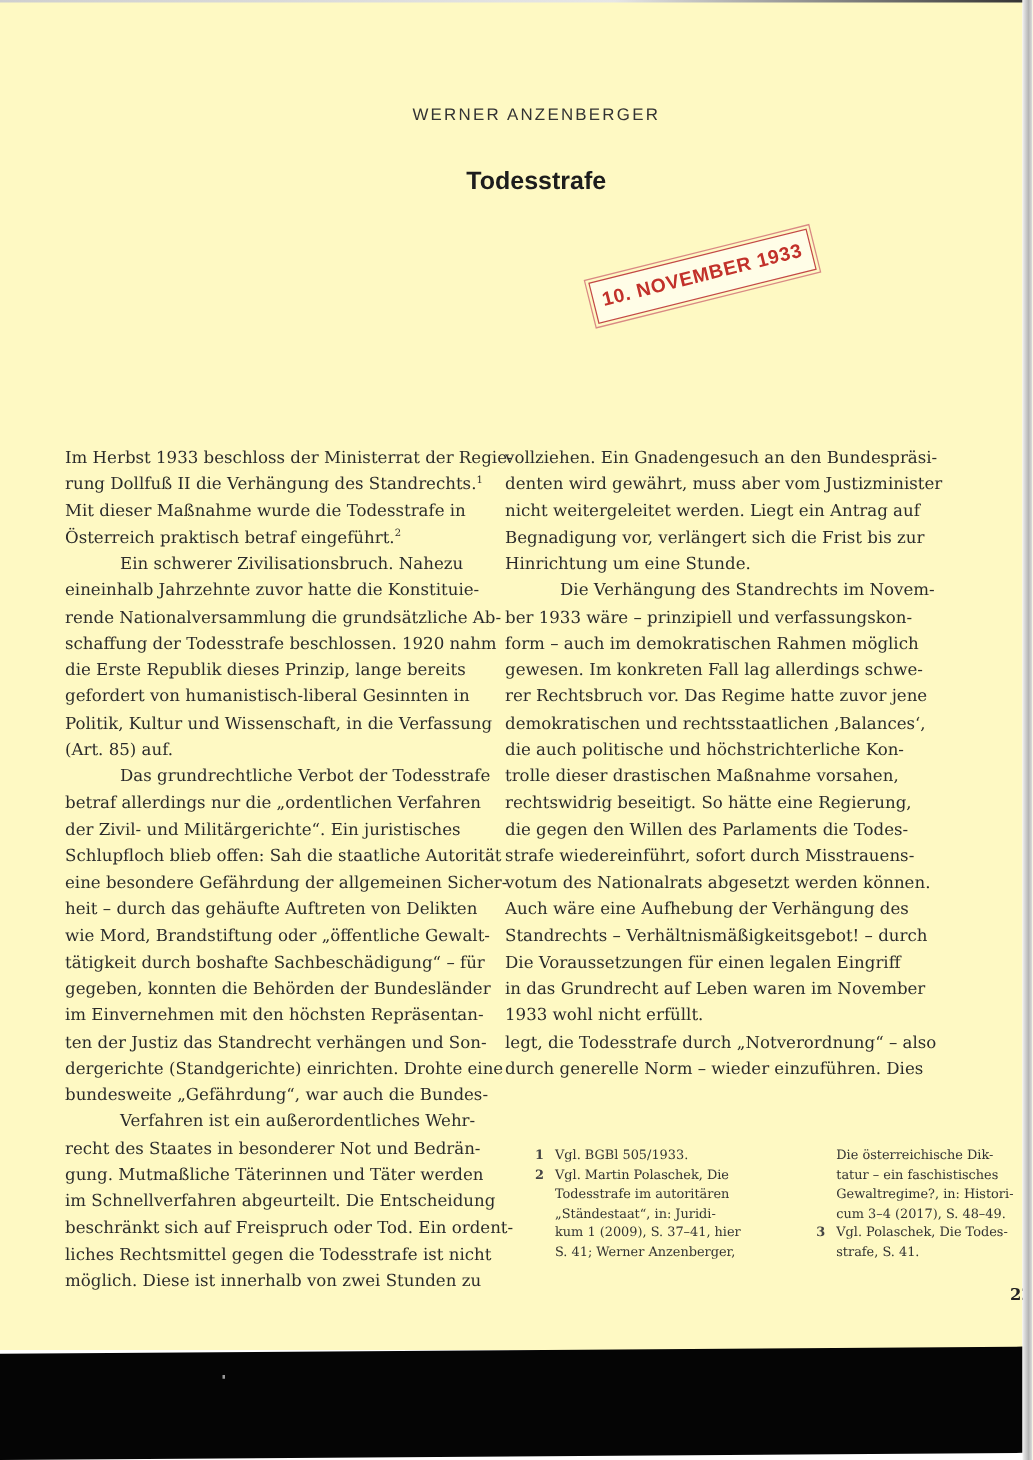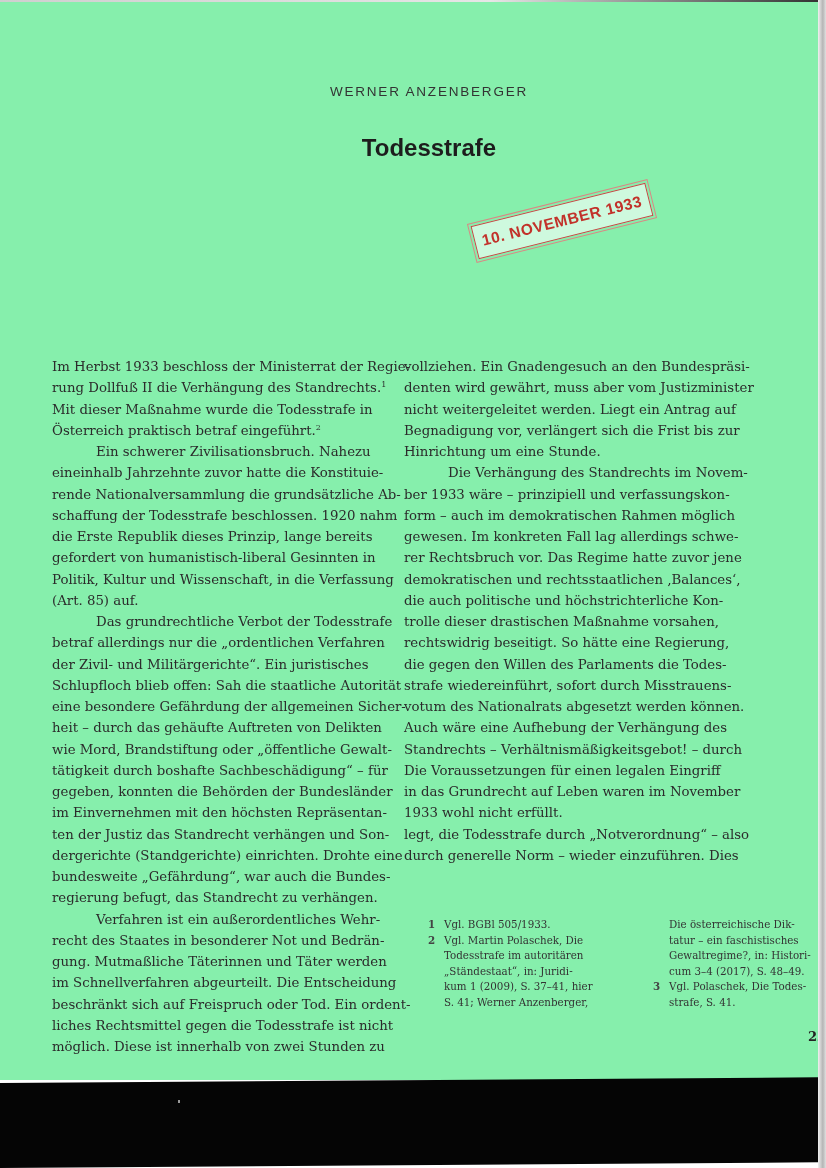--- a/index.html
+++ b/index.html
@@ -4,21 +4,21 @@
 <style>
   html, body { margin: 0; padding: 0; }
   body {
     width: 826px; height: 1168px; position: relative; overflow: hidden;
     background: #ffffff;
     font-family: "DejaVu Serif", "Liberation Serif", serif;
     color: #2b2b2b;
   }
   .page {
     position: absolute; left: 0; top: 0; width: 818px; height: 1080px;
-    background: #86efac;
+    background: #fef9c3;
   }
   .top-edge {
     position: absolute; left: 0; top: 0; width: 818px; height: 2px;
     background: linear-gradient(to right, #cfcfcf, #e6e6e6 60%, #333 100%);
   }
   .right-edge {
     position: absolute; right: 0; top: 0; width: 8px; height: 1168px;
     background: linear-gradient(to right, #f0f0f0, #b5b5b5 60%, #e0e0e0);
   }
   .bottom-black {
@@ -32,21 +32,21 @@
 
   .author {
     position: absolute; top: 84px; left: 0; width: 818px; text-align: center;
     font-family: "Liberation Sans", "DejaVu Sans", sans-serif;
     font-size: 13.5px; letter-spacing: 1.8px; color: #333;
     padding-left: 40px; box-sizing: border-box;
   }
   .title {
     position: absolute; top: 134px; left: 0; width: 818px; text-align: center;
     font-family: "Liberation Sans", "DejaVu Sans", sans-serif;
-    font-weight: bold; font-size: 24px; color: #1d1d1d;
+    font-weight: bold; font-size: 20px; color: #1d1d1d;
     padding-left: 40px; box-sizing: border-box;
   }
 
   .stamp {
     position: absolute; left: 472px; top: 204px;
     width: 178px; height: 32px;
     border: 1.5px solid #c44a44; outline: 1px solid #d98984; outline-offset: 2px;
     transform: rotate(-14deg); transform-origin: center;
     display: flex; align-items: center; justify-content: center;
     font-family: "Liberation Sans", "DejaVu Sans", sans-serif;
@@ -110,21 +110,20 @@
     <span class="line">Schlupfloch blieb offen: Sah die staatliche Autorität</span>
     <span class="line">eine besondere Gefährdung der allgemeinen Sicher-</span>
     <span class="line">heit – durch das gehäufte Auftreten von Delikten</span>
     <span class="line">wie Mord, Brandstiftung oder „öffentliche Gewalt-</span>
     <span class="line">tätigkeit durch boshafte Sachbeschädigung“ – für</span>
     <span class="line">gegeben, konnten die Behörden der Bundesländer</span>
     <span class="line">im Einvernehmen mit den höchsten Repräsentan-</span>
     <span class="line">ten der Justiz das Standrecht verhängen und Son-</span>
     <span class="line">dergerichte (Standgerichte) einrichten. Drohte eine</span>
     <span class="line">bundesweite „Gefährdung“, war auch die Bundes-</span>
-    <span class="line">regierung befugt, das Standrecht zu verhängen.</span>
     <span class="line indent">Verfahren ist ein außerordentliches Wehr-</span>
     <span class="line">recht des Staates in besonderer Not und Bedrän-</span>
     <span class="line">gung. Mutmaßliche Täterinnen und Täter werden</span>
     <span class="line">im Schnellverfahren abgeurteilt. Die Entscheidung</span>
     <span class="line">beschränkt sich auf Freispruch oder Tod. Ein ordent-</span>
     <span class="line">liches Rechtsmittel gegen die Todesstrafe ist nicht</span>
     <span class="line">möglich. Diese ist innerhalb von zwei Stunden zu</span>
   </div>
 
   <div class="col col-right">

